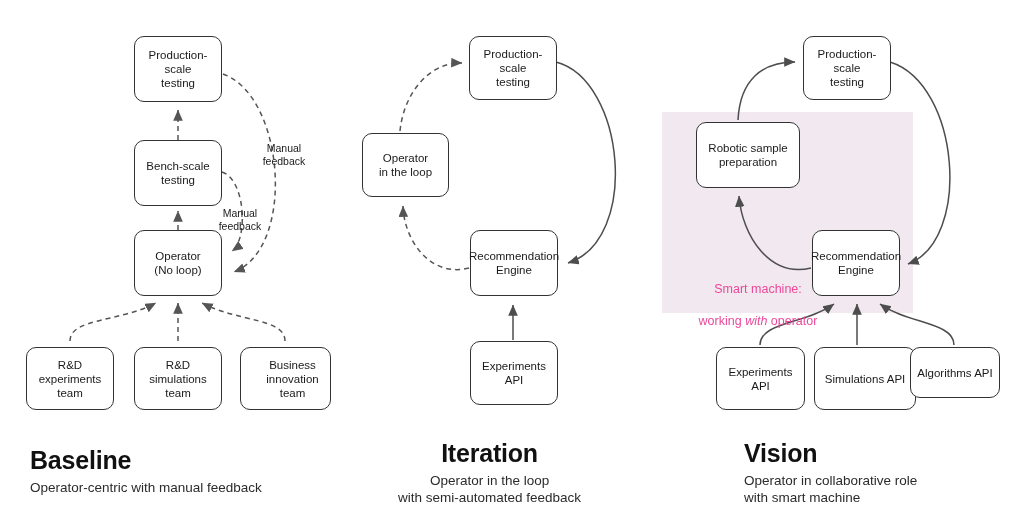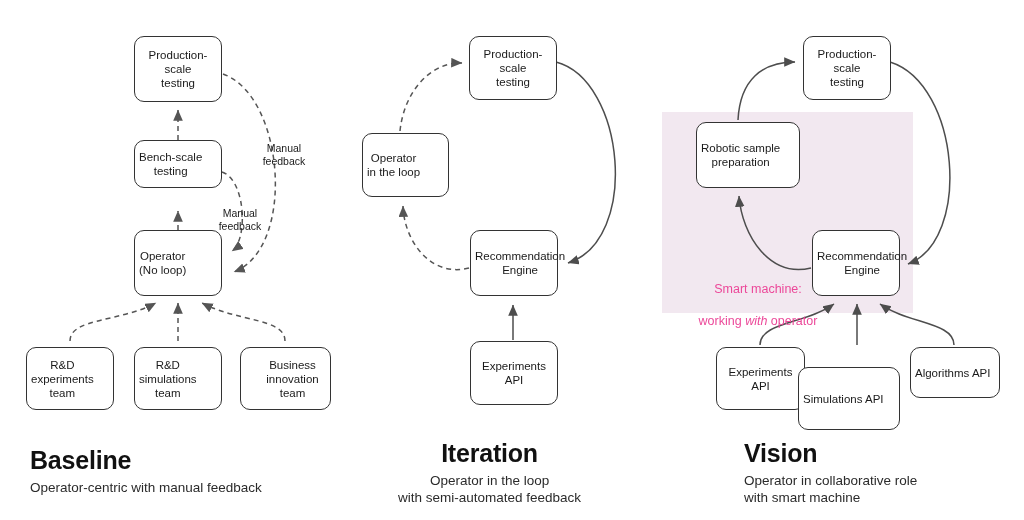--- a/index.html
+++ b/index.html
@@ -36,20 +36,21 @@
   }
   
   .node {
     position: absolute;
     box-sizing: border-box;
     background: #ffffff;
     border: 1.6px solid #333333;
     border-radius: 10px;
     display: flex;
     align-items: center;
+    justify-content: center;
     text-align: center;
     font-size: 11.5px;
     line-height: 14px;
     color: #1a1a1a;
     padding: 2px 4px;
     white-space: pre-line;
   }
   .node-label {
     display: block;
     white-space: pre-line;
@@ -166,21 +167,21 @@
     </g>
   </svg>
 
   <div class="panel" style="left:0; width:350px;">
 
     <div class="node" style="left:134px; top:36px; width:88px; height:66px;">
       <span class="node-label">Production-scale
 testing</span>
     </div>
 
-    <div class="node" style="left:134px; top:140px; width:88px; height:48px;">
+    <div class="node" style="left:134px; top:140px; width:88px; height:66px;">
       <span class="node-label">Bench-scale
 testing</span>
     </div>
 
     <div class="node" style="left:134px; top:230px; width:88px; height:66px;">
       <span class="node-label">Operator
 (No loop)</span>
     </div>
 
     <div class="node" style="left:26px; top:347px; width:88px; height:63px;">
@@ -254,21 +255,21 @@
 
     <div class="node" style="left:152px; top:230px; width:88px; height:66px;">
       <span class="node-label">Recommendation
 Engine</span>
     </div>
 
     <div class="node" style="left:56px; top:347px; width:89px; height:63px;">
       <span class="node-label">Experiments API</span>
     </div>
 
-    <div class="node" style="left:138px; top:347px; width:102px; height:63px;margin-top:20px;">
+    <div class="node" style="left:154px; top:347px; width:102px; height:63px;">
       <span class="node-label">Simulations API</span>
     </div>
 
     <div class="node" style="left:250px; top:347px; width:90px; height:51px;">
       <span class="node-label">Algorithms API</span>
     </div>
 
     <div class="region-label" style="left:8px; top:265px; width:180px;">
       <span>Smart machine:</span><br>
       <span>working </span><i>with</i><span> operator</span>

